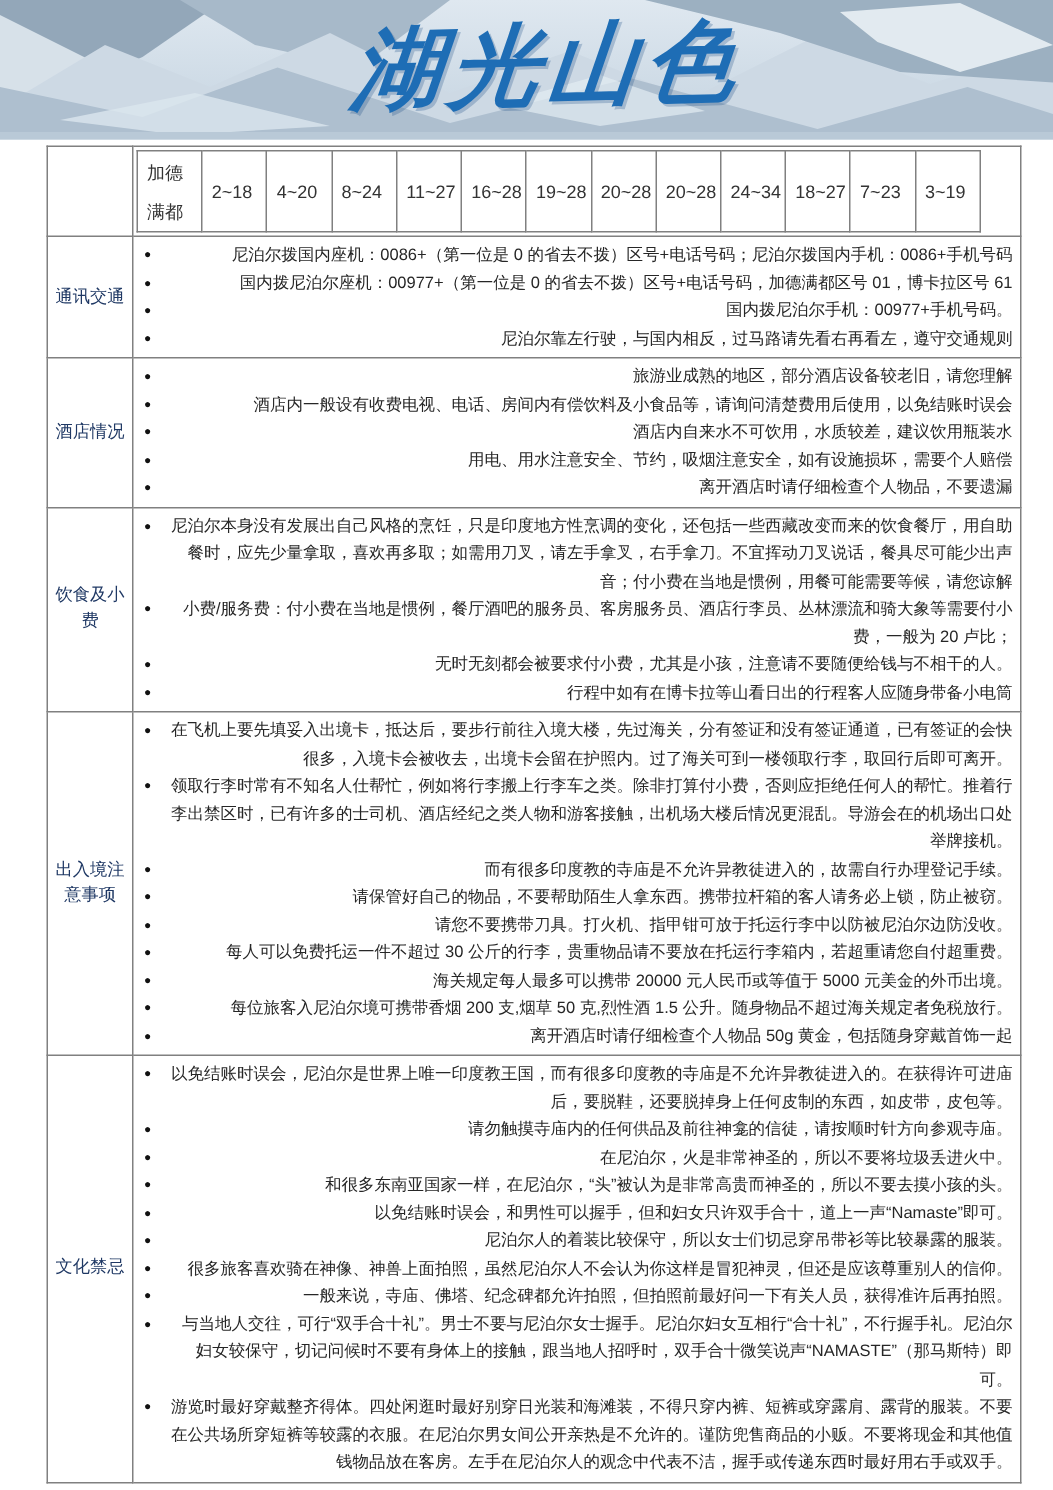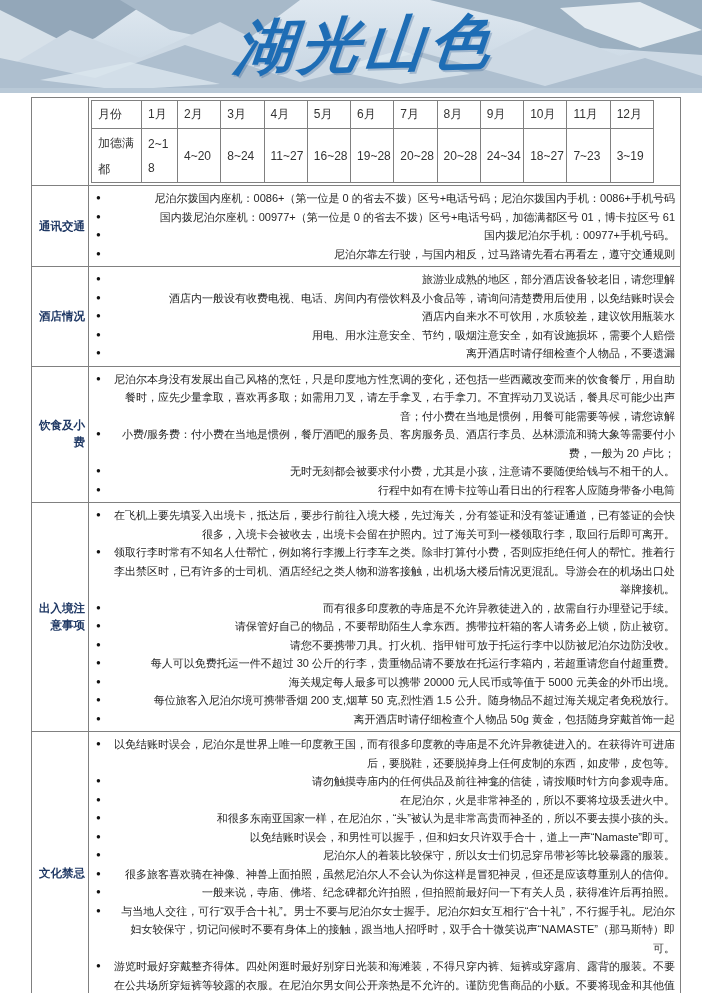--- a/index.html
+++ b/index.html
@@ -24,23 +24,23 @@
   }
   
   table.main {
     border-collapse: collapse; table-layout: fixed;
     width: 650px; margin: 4px 0 0 31px;
     background: #fff;
   }
   table.main td { border: 1px solid var(--border-gray, #808080); vertical-align: middle; }
   col.c-label { width: 57px; }
   .label-cell {
-    color: var(--label-navy, #1f3864); font-weight: bold;
+    color: var(--label-navy, #1f3864); font-weight: normal;
     font-size: 11.5px; line-height: 17px;
-    text-align: right; padding: 2px 3px;
+    text-align: center; padding: 2px 3px;
   }
   .content-cell { padding: 3px 5px 3px 7px; vertical-align: middle; }
   
   .climate-cell { padding: 2px 0 2px 2px; }
   table.climate { border-collapse: collapse; table-layout: fixed; width: 563px; }
   table.climate td {
     border: 1px solid var(--border-gray, #808080);
     font-size: 12px; color: #333333; padding: 0 6px;
     vertical-align: middle; text-align: left;
   }
@@ -86,35 +86,20 @@
   <colgroup>
       <col class="c-label">
       <col class="c-content">
     </colgroup>
   <tbody id="main-body">
     <tr>
       <td class="label-cell"></td>
       <td class="content-cell climate-cell">
         <table class="climate">
           <tbody>
-            <tr id="months-row">
-              <td class="corner mhead">月份</td>
-            <td class="mhead m1">1月</td>
-                <td class="mhead">2月</td>
-                <td class="mhead">3月</td>
-                <td class="mhead">4月</td>
-                <td class="mhead">5月</td>
-                <td class="mhead">6月</td>
-                <td class="mhead">7月</td>
-                <td class="mhead">8月</td>
-                <td class="mhead">9月</td>
-                <td class="mhead">10月</td>
-                <td class="mhead">11月</td>
-                <td class="mhead">12月</td>
-              </tr>
             <tr id="temps-row">
               <td class="city">加德满都</td>
             <td class="mtemp break">2~18</td>
                 <td class="mtemp">4~20</td>
                 <td class="mtemp">8~24</td>
                 <td class="mtemp">11~27</td>
                 <td class="mtemp">16~28</td>
                 <td class="mtemp">19~28</td>
                 <td class="mtemp">20~28</td>
                 <td class="mtemp">20~28</td>

